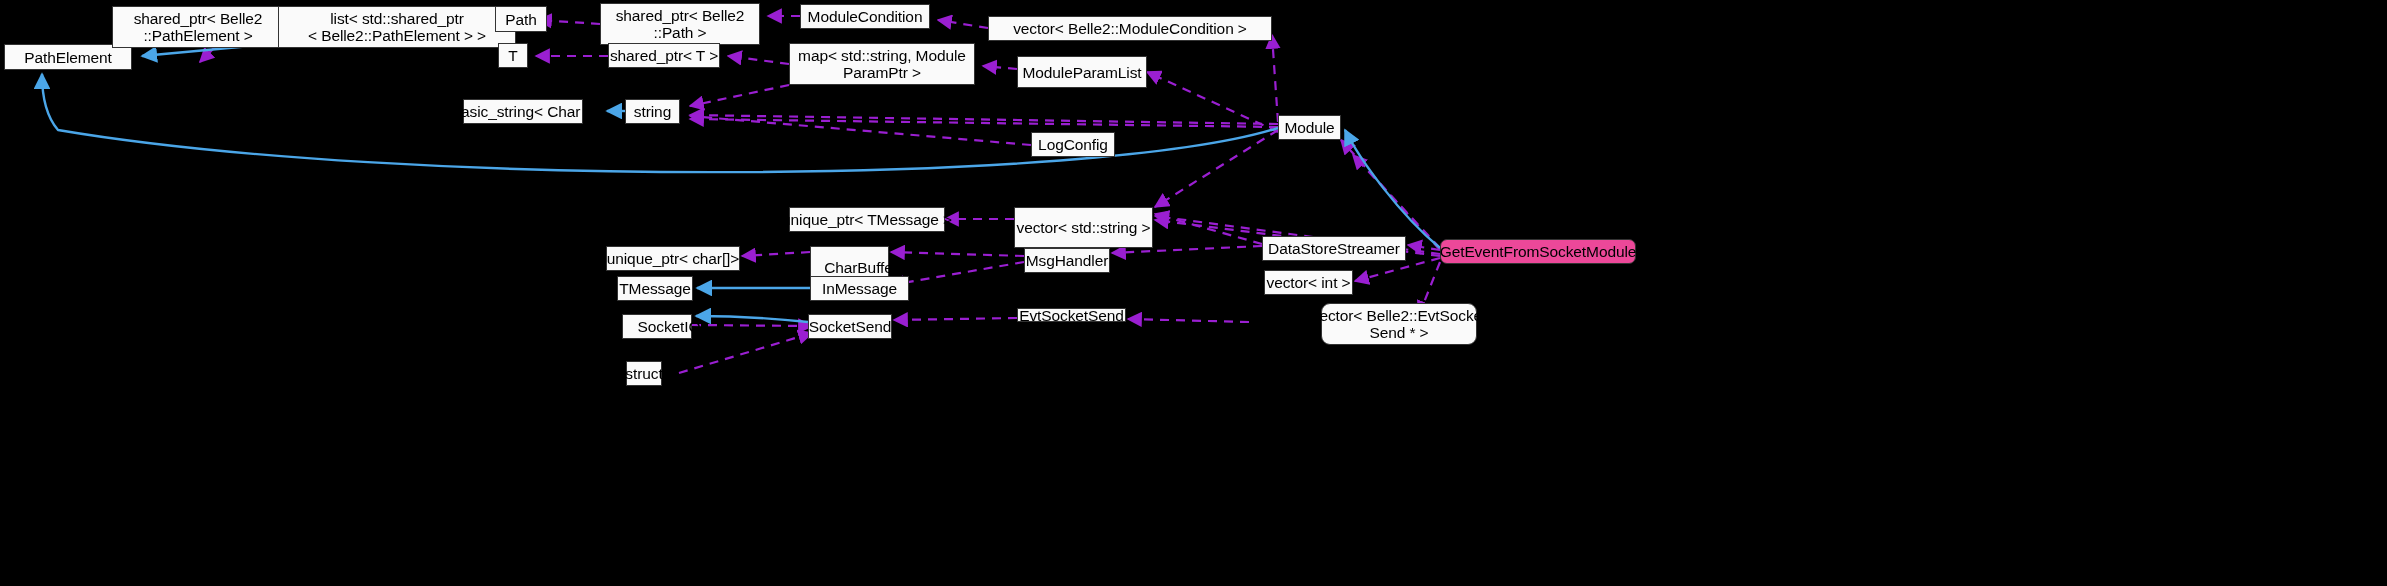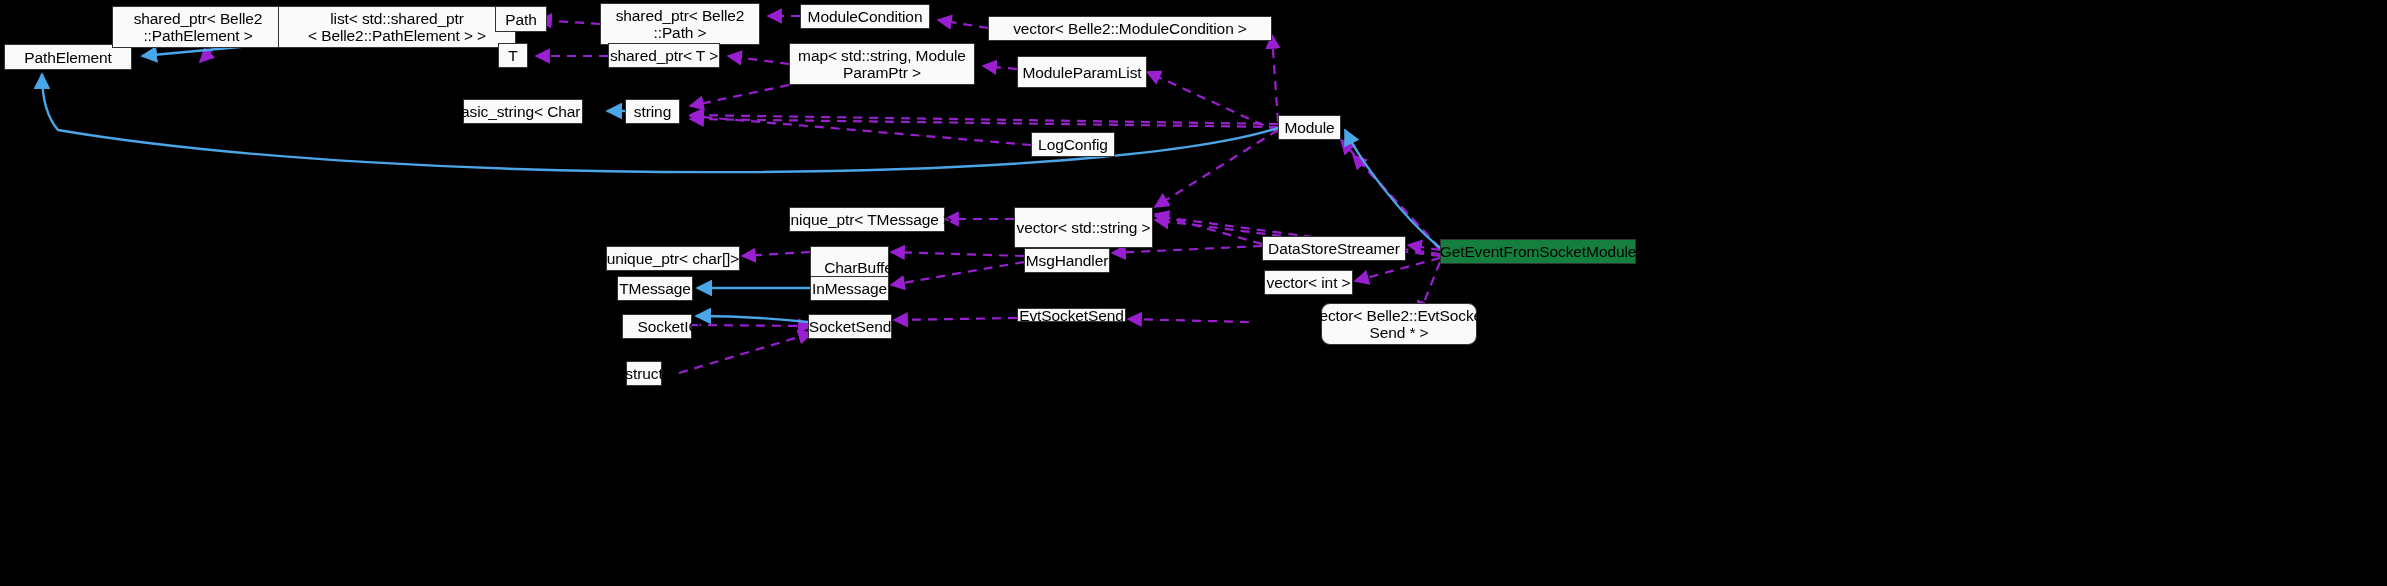--- a/index.html
+++ b/index.html
@@ -33,22 +33,23 @@
     line-height: 17px;
     text-align: center;
     display: flex;
     align-items: center;
     justify-content: center;
     white-space: pre;
     letter-spacing: -0.1px;
     z-index: 5;
   }
   .node.highlight {
-    background: #15803d;
+    background: #ec4899;
     border-color: #333333;
+    border-radius: 7px;
   }
 </style>
 </head>
 <body>
 
 <div id="diagram">
 
   <svg id="edges" viewBox="0 0 2387 586" xmlns="http://www.w3.org/2000/svg">
     <defs>
       <marker id="arrU" viewBox="0 0 10 10" refX="9" refY="5" markerWidth="7" markerHeight="7" orient="auto-start-reverse">
@@ -126,21 +127,21 @@
       <div class="node" style="left: 1031px; top: 132px; width: 84px; height: 25px;">LogConfig</div>
       <div class="node" style="left: 1278px; top: 115px; width: 63px; height: 25px;">Module</div>
       <div class="node" style="left: 789px; top: 207px; width: 156px; height: 25px;">unique_ptr&lt; TMessage &gt;</div>
       <div class="node" style="left: 1014px; top: 207px; width: 139px; height: 41px;">vector&lt; std::string &gt;</div>
       <div class="node" style="left: 606px; top: 246px; width: 134px; height: 25px;">unique_ptr&lt; char[]&gt;</div>
       <div class="node" style="left: 810px; top: 246px; width: 79px; height: 42px; padding-left: 23px;">CharBuffer</div>
       <div class="node" style="left: 1024px; top: 248px; width: 86px; height: 25px;">MsgHandler</div>
       <div class="node" style="left: 1262px; top: 236px; width: 144px; height: 25px;">DataStoreStreamer</div>
       <div class="node highlight" style="left: 1440px; top: 239px; width: 196px; height: 25px;">GetEventFromSocketModule</div>
       <div class="node" style="left: 617px; top: 276px; width: 76px; height: 25px;">TMessage</div>
-      <div class="node" style="left: 810px; top: 276px; width: 79px; height: 25px;">InMessage</div>
+      <div class="node" style="left: 810px; top: 276px; width: 99px; height: 25px;">InMessage</div>
       <div class="node" style="left: 1264px; top: 270px; width: 89px; height: 25px;">vector&lt; int &gt;</div>
       <div class="node" style="left: 622px; top: 314px; width: 70px; height: 25px; padding-left: 24px;">SocketIO</div>
       <div class="node" style="left: 808px; top: 314px; width: 84px; height: 25px;">SocketSend</div>
       <div class="node" style="left: 1017px; top: 308px; width: 109px; height: 14px;">EvtSocketSend</div>
       <div class="node" style="left: 1321px; top: 303px; width: 156px; height: 42px; border-radius: 9px;">vector&lt; Belle2::EvtSocket
 Send * &gt;</div>
       <div class="node" style="left: 626px; top: 361px; width: 36px; height: 25px;">struct</div>
     </div>
 </div>
 

